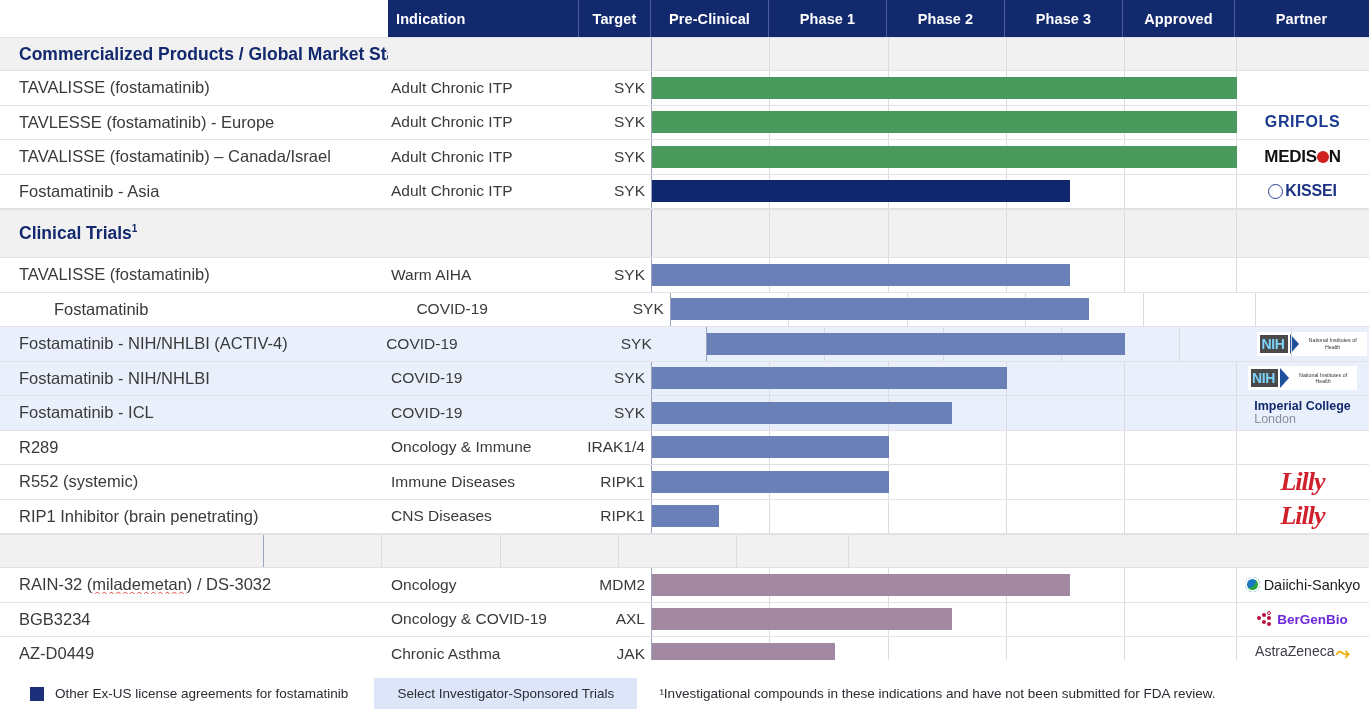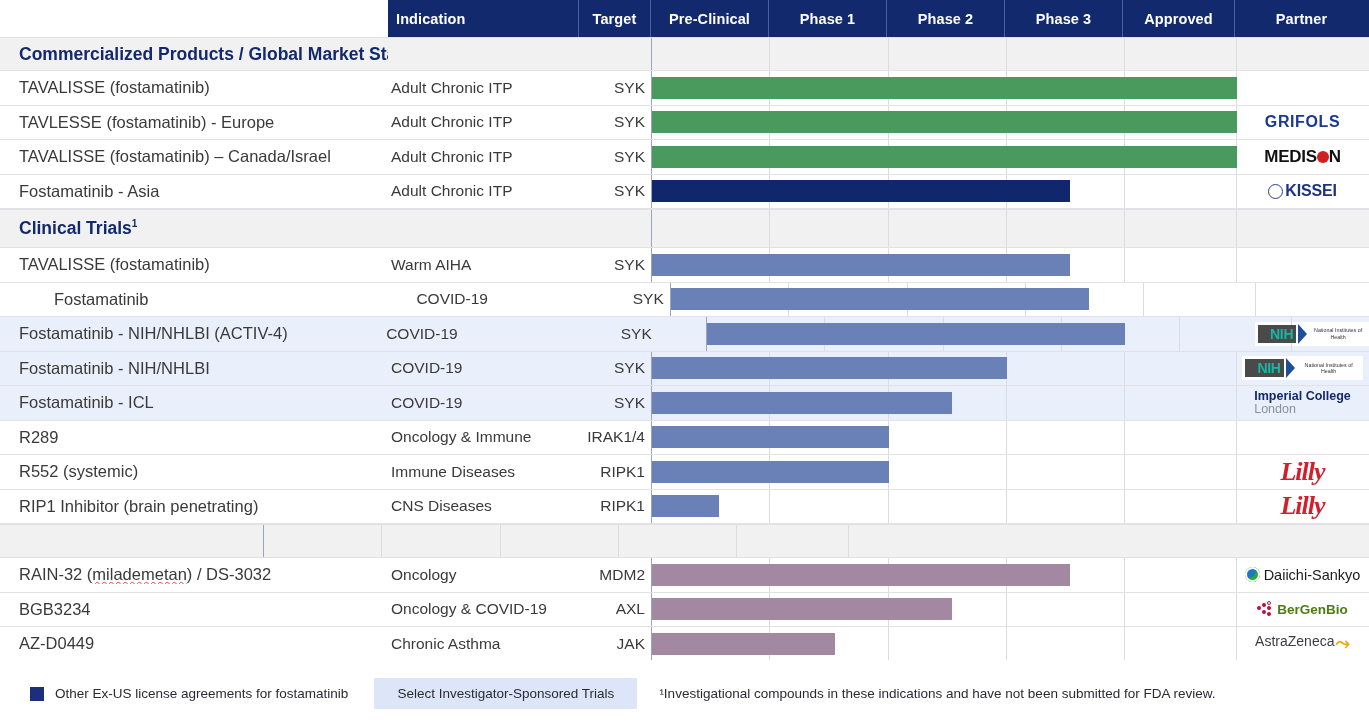--- a/index.html
+++ b/index.html
@@ -135,23 +135,23 @@
     display: inline-block;
   }
   .logo-kissei .k-text {
     color: #1c3282; font-weight: bold; font-size: 16px; letter-spacing: -0.2px;
   }
   .logo-nih {
     display: flex; align-items: center; gap: 3px;
     background: #ffffff; padding: 2px 3px;
   }
   .logo-nih .nih-box {
-    background: #4a4a4a; color: #14b8a6;
+    background: #4a4a4a; color: #7dd3fc;
     font-weight: bold; font-size: 14px;
-    padding: 1px 3px 1px 12px;
+    padding: 1px 3px 1px 1px;
     letter-spacing: -0.3px;
     position: relative;
   }
   .logo-nih .nih-arrow {
     width: 0; height: 0;
     border-top: 10px solid transparent;
     border-bottom: 10px solid transparent;
     border-left: 9px solid #1e4f9c;
     margin-left: -1px;
   }
@@ -174,21 +174,21 @@
     box-shadow: inset 0 0 0 2px #ffffff, inset -4px -4px 0 0 #2aa93a;
   }
   .logo-daiichi .ds-text { color: #1a1a1a; font-size: 14.5px; }
   .logo-bergenbio { display: flex; align-items: center; gap: 4px; }
   .logo-bergenbio .bg-dots { position: relative; width: 16px; height: 14px; }
   .logo-bergenbio .bg-dots i {
     position: absolute; width: 4px; height: 4px; border-radius: 50%;
     background: #b5123c; display: block;
   }
   .logo-bergenbio .bg-text {
-    color: #4d7c0f; font-weight: bold; font-size: 13.5px;
+    color: #6d28d9; font-weight: bold; font-size: 13.5px;
   }
   .logo-astrazeneca { display: flex; gap: 1px; }
   .logo-astrazeneca .az-text { color: #3c3c46; font-size: 14px; }
   .logo-astrazeneca .az-mark { color: #f0ab00; font-size: 18px; font-weight: bold; }
 
   
   .footer {
     position: absolute; left: 0; bottom: 0;
     width: 1369px; height: 67px;
     background: #ffffff;
@@ -309,21 +309,21 @@
           <div class="gridline" style="left: 585px;"></div>
           <div class="bar navy" style="width: 418px;"></div>
         </div>
         <div class="logo c-partner">
           <span class="logo-kissei">
             <span class="k-mark"></span>
             <span class="k-text">KISSEI</span>
           </span>
         </div>
       </div>
-      <div class="row section" style="height: 39px;">
+      <div class="row section" style="height: 49px;">
         <div class="c-name section-title">Clinical Trials<span class="sup">1</span></div>
         <div class="c-ind"></div>
         <div class="c-tgt"></div>
         <div class="c-track">
           <div class="gridline start" style="left: 0px;"></div>
           <div class="gridline" style="left: 118px;"></div>
           <div class="gridline" style="left: 237px;"></div>
           <div class="gridline" style="left: 355px;"></div>
           <div class="gridline" style="left: 473px;"></div>
           <div class="gridline" style="left: 585px;"></div>

